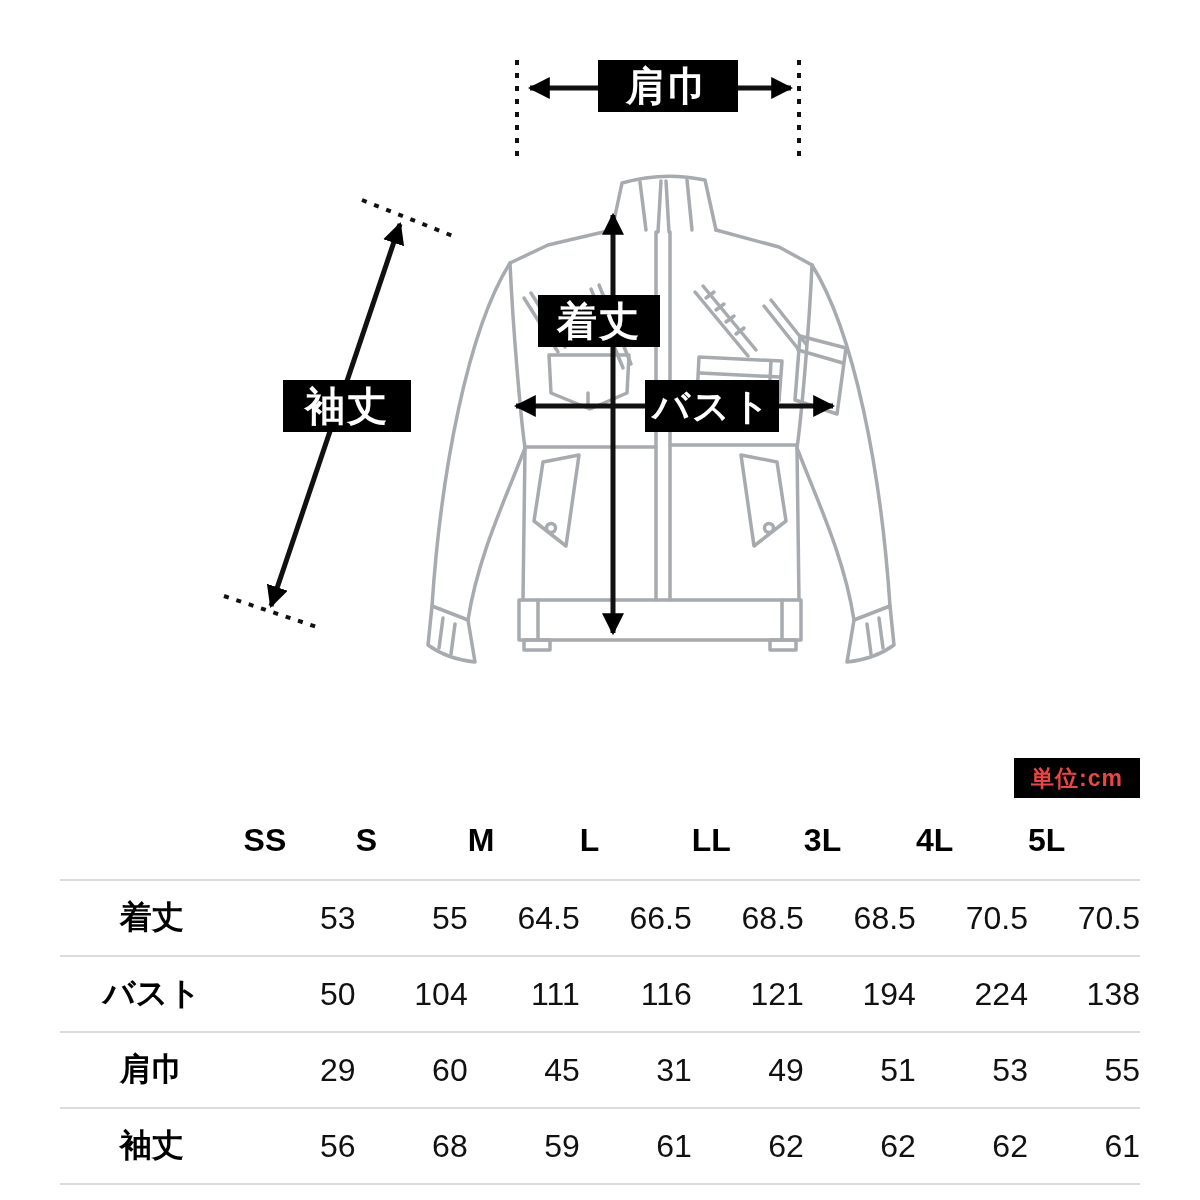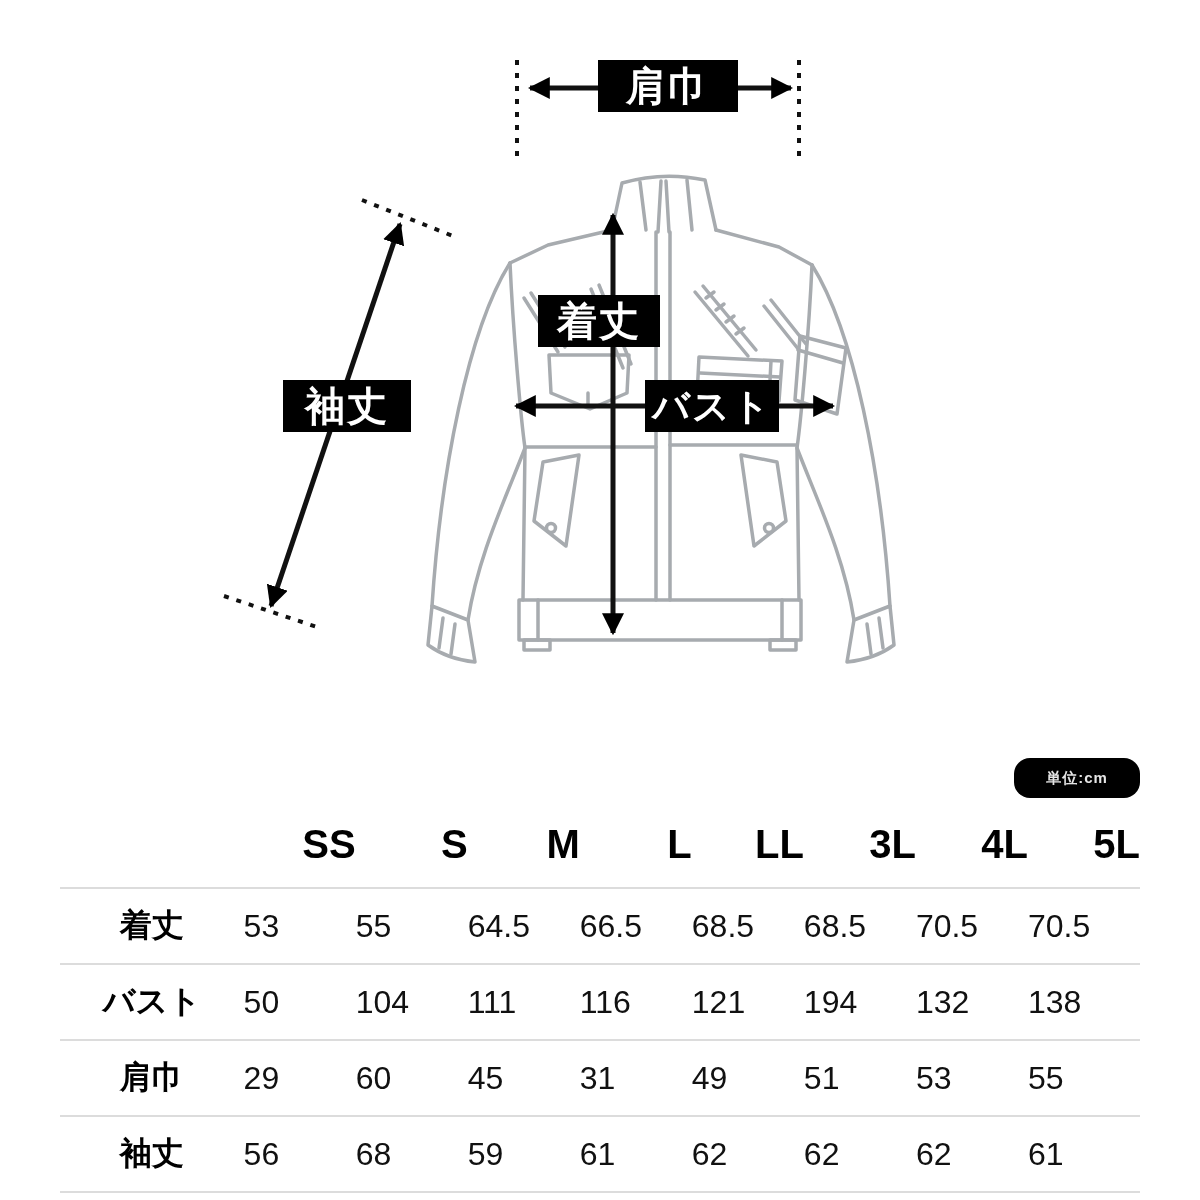--- a/index.html
+++ b/index.html
@@ -17,30 +17,30 @@
     display:flex; align-items:center; justify-content:center;
     letter-spacing:2px; font-size:40px; line-height:1;
   }
   #label-shoulder { left:598px; top:60px;  width:140px; height:52px; }
   #label-length   { left:538px; top:295px; width:122px; height:52px; }
   #label-bust     { left:645px; top:380px; width:134px; height:52px; font-size:37px; }
   #label-sleeve   { left:283px; top:380px; width:128px; height:52px; }
 
   .unit-badge {
     position:absolute; left:1014px; top:758px; width:126px; height:40px;
-    background:#000; color:#e5e5e5; font-weight:bold; font-size:15px;
-    display:flex; align-items:center; justify-content:center; letter-spacing:1px;border-radius:16px;
+    background:#000; color:#ef4444; font-weight:bold; font-size:23px;
+    display:flex; align-items:center; justify-content:center; letter-spacing:1px;
   }
 
   .table-wrap { position:absolute; left:60px; top:810px; width:1080px; }
   table { width:100%; border-collapse:collapse; table-layout:fixed; }
   col.c-lab { width:17%; }
-  thead th { font-size:40px; font-weight:bold; color:#000; padding:12px 0 20px; text-align:right; }
+  thead th { font-size:32px; font-weight:bold; color:#000; padding:12px 0 20px; text-align:left; }
   tbody th { font-size:32px; font-weight:bold; color:#000; text-align:center; }
-  tbody td { font-size:32px; font-weight:normal; color:#111; text-align:left; }
+  tbody td { font-size:32px; font-weight:normal; color:#111; text-align:right; }
   tbody th, tbody td { padding:15px 0; }
   tbody tr { border-top:2px solid #dcdcdc; }
   tbody tr:last-child { border-bottom:2px solid #dcdcdc; }
 </style>
 </head>
 <body>
 
 <div class="page">
 
   <svg class="diagram-svg" width="1200" height="770" viewBox="0 0 1200 770">
@@ -167,21 +167,21 @@
           <td>70.5</td>
         </tr>
         <tr>
           <th>バスト</th>
           <td>50</td>
           <td>104</td>
           <td>111</td>
           <td>116</td>
           <td>121</td>
           <td>194</td>
-          <td>132</td>
+          <td>224</td>
           <td>138</td>
         </tr>
         <tr>
           <th>肩巾</th>
           <td>29</td>
           <td>60</td>
           <td>45</td>
           <td>31</td>
           <td>49</td>
           <td>51</td>

